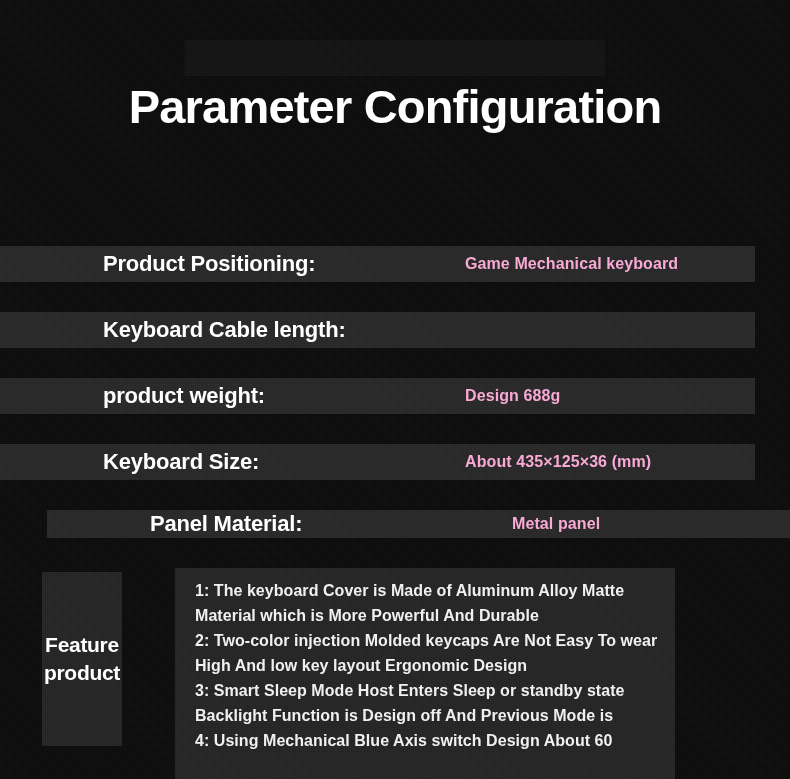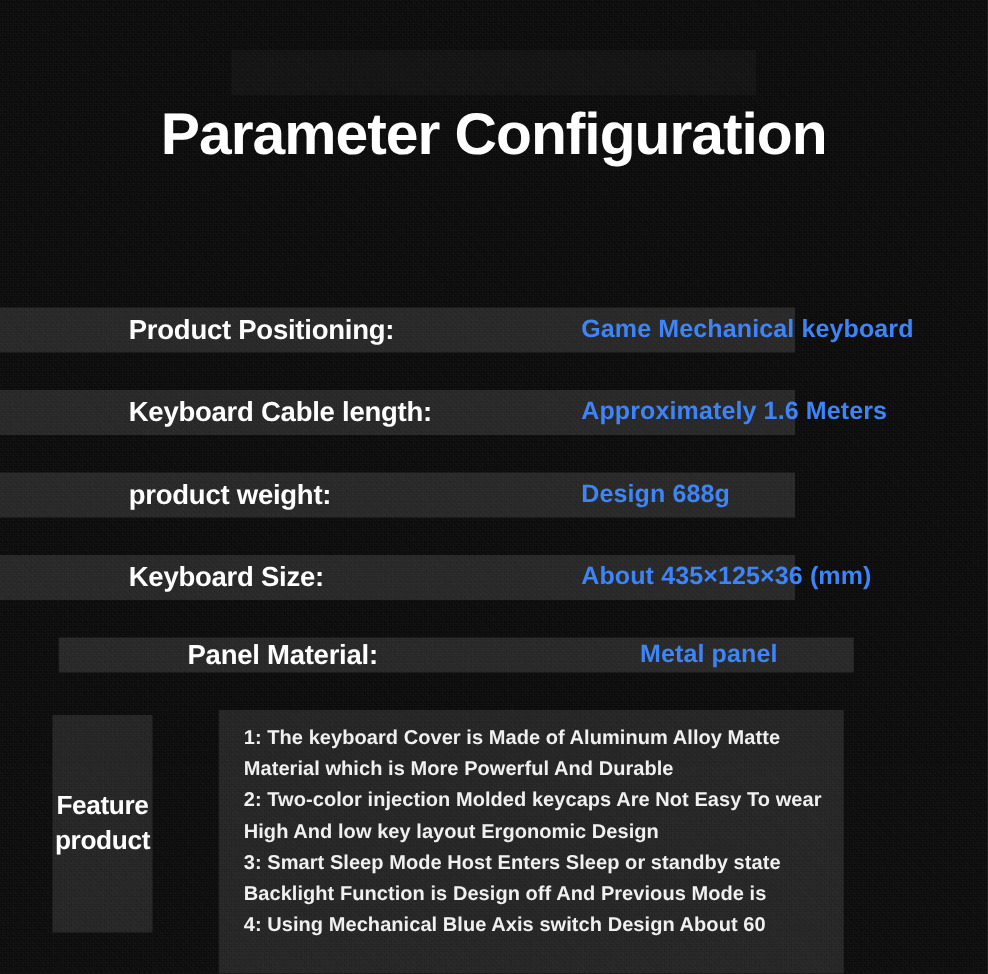--- a/index.html
+++ b/index.html
@@ -67,21 +67,21 @@
   .spec-table {
     position: absolute;
     left: 0;
     top: 246px;
     width: 790px;
     z-index: 5;
   }
 
   .spec-row {
     position: relative;
-    width: 636px;
+    width: 755px;
     height: 36px;
     margin-bottom: 30px;
     background: #262626;
   }
   .spec-row:last-child {
     height: 28px;
     margin-bottom: 0;
     margin-left: 47px;
   }
 
@@ -95,24 +95,24 @@
     letter-spacing: -0.2px;
     color: #ffffff;
     white-space: nowrap;
   }
 
   .spec-value {
     position: absolute;
     left: 465px;
     top: 50%;
     transform: translateY(-50%);
-    font-size: 20px;
+    font-size: 16px;
     font-weight: 700;
     letter-spacing: 0.1px;
-    color: #3b82f6;
+    color: #f9a8d4;
     white-space: nowrap;
   }
 
   
   .feature-section {
     position: absolute;
     left: 0;
     top: 568px;
     width: 790px;
     height: 182px;
@@ -172,21 +172,20 @@
 
   <div class="spec-table">
 
     <div class="spec-row">
       <div class="spec-label">Product Positioning:</div>
       <div class="spec-value">Game Mechanical keyboard</div>
     </div>
 
     <div class="spec-row">
       <div class="spec-label">Keyboard Cable length:</div>
-      <div class="spec-value">Approximately 1.6 Meters</div>
     </div>
 
     <div class="spec-row">
       <div class="spec-label">product weight:</div>
       <div class="spec-value">Design 688g</div>
     </div>
 
     <div class="spec-row">
       <div class="spec-label">Keyboard Size:</div>
       <div class="spec-value">About 435×125×36 (mm)</div>

